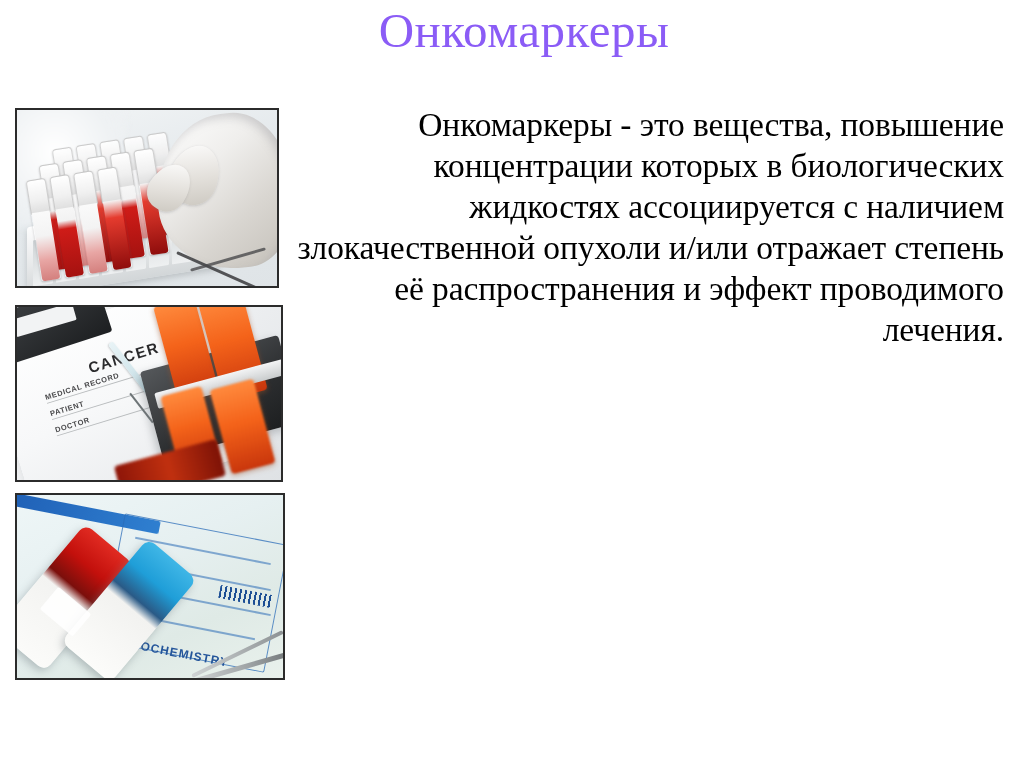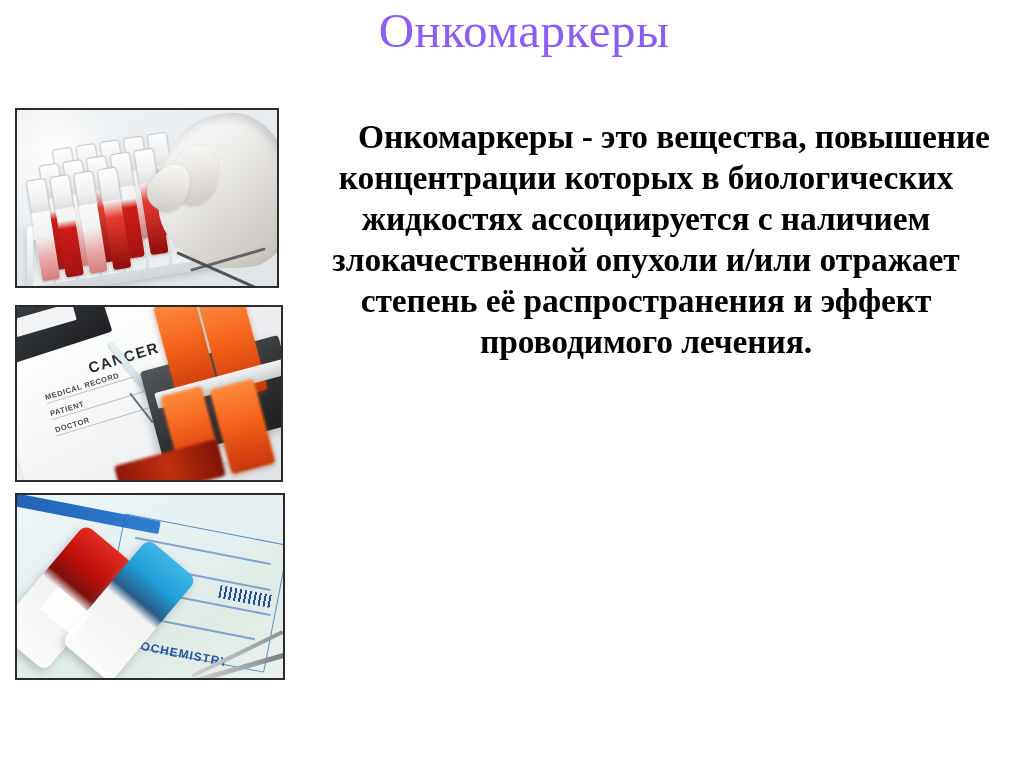--- a/index.html
+++ b/index.html
@@ -42,25 +42,24 @@
   
   .body-text {
     position: absolute;
     left: 288px;
     top: 104px;
     width: 716px;
   }
   .para {
     font-size: 33.5px;
     line-height: 41px;
-    text-align: center;
+    text-align: right;
     color: #000000;
-    margin: 12px;
+    margin: 0;
     letter-spacing: -0.1px;
-    font-weight: bold;
   }
   .para + .para {
     margin-top: 0;
   }
   .para.indent {
     text-indent: 56px;
   }
 
   
   .photo {

